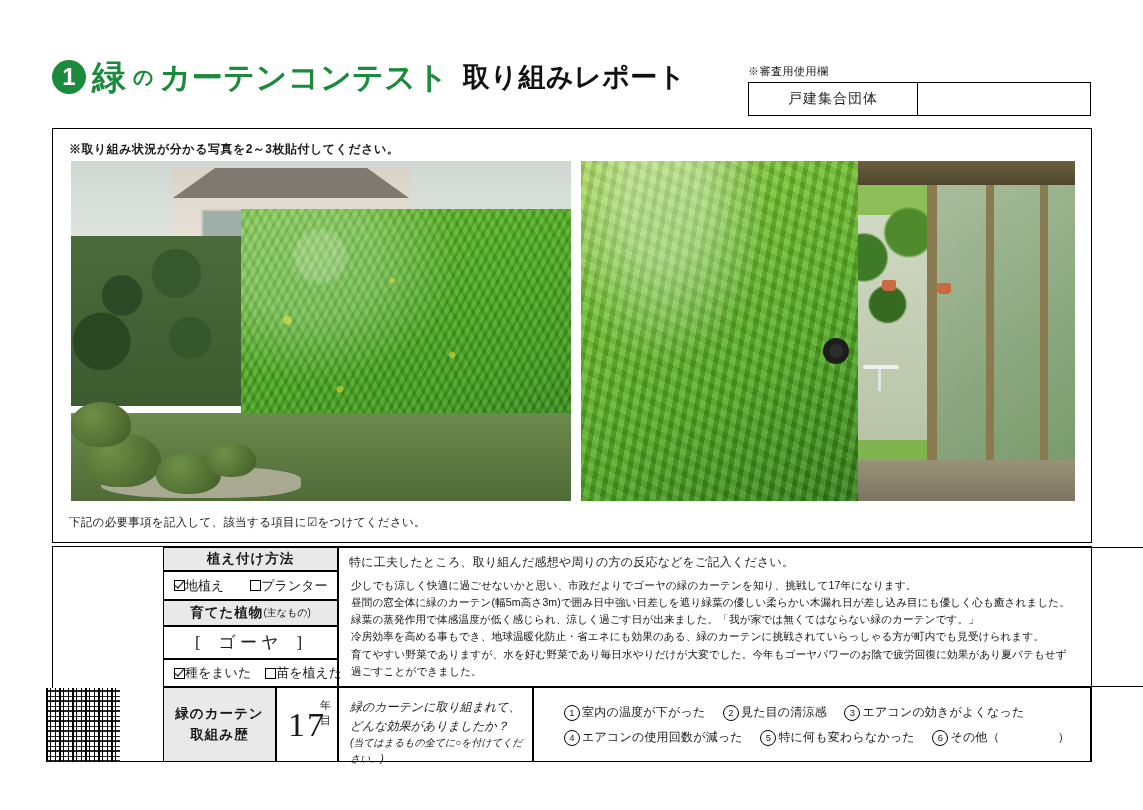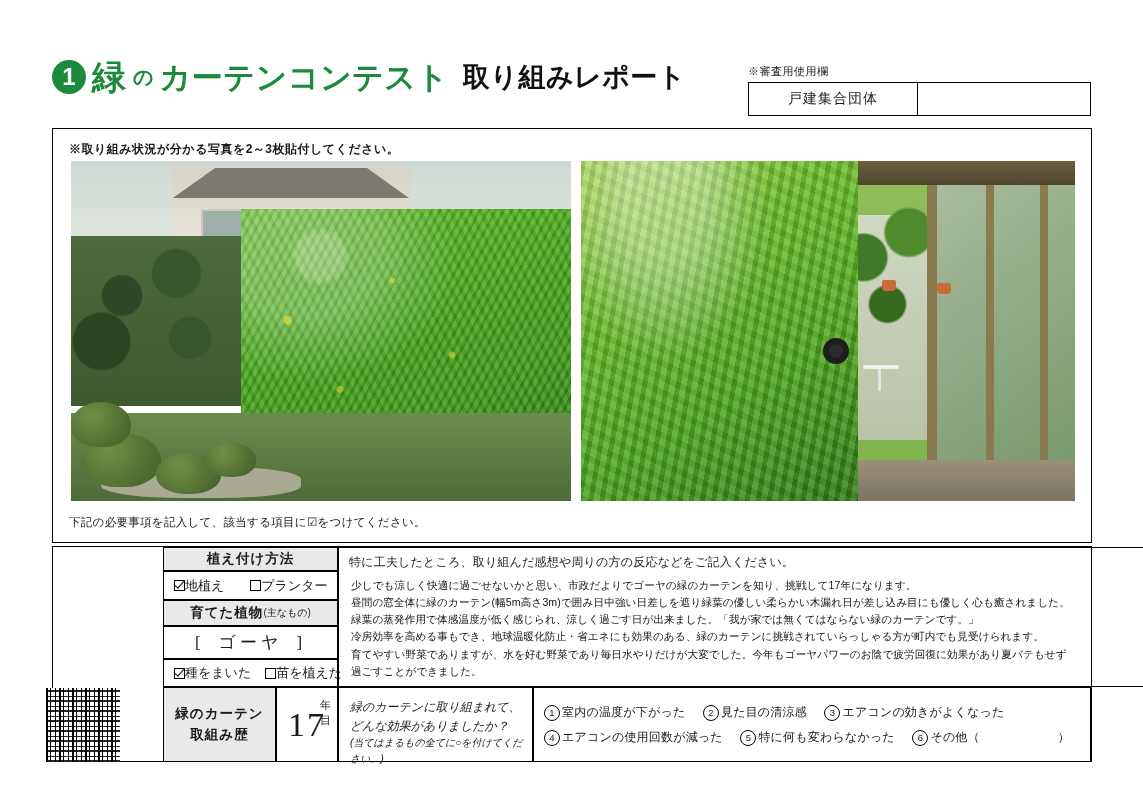--- a/index.html
+++ b/index.html
@@ -579,21 +579,21 @@
     </div>
 
     <div class="cell" style="left:285px; top:140px; width:195px; height:75px;">
       <div class="effect-q">
         <div>緑のカーテンに取り組まれて、</div>
         <div>どんな効果がありましたか？</div>
         <div class="small">(当てはまるもの全てに○を付けてください。)</div>
       </div>
     </div>
 
-    <div class="cell" style="left:480px; top:140px; width:558px; height:75px;">
+    <div class="cell" style="left:480px; top:140px; width:558px; height:75px;padding-left:20px;">
       <div class="opts">
         <div>
           <span class="opt">
             <span class="circ">1</span><span>室内の温度が下がった</span>
           </span>
           <span class="opt">
             <span class="circ">2</span><span>見た目の清涼感</span>
           </span>
           <span class="opt">
             <span class="circ">3</span><span>エアコンの効きがよくなった</span>

